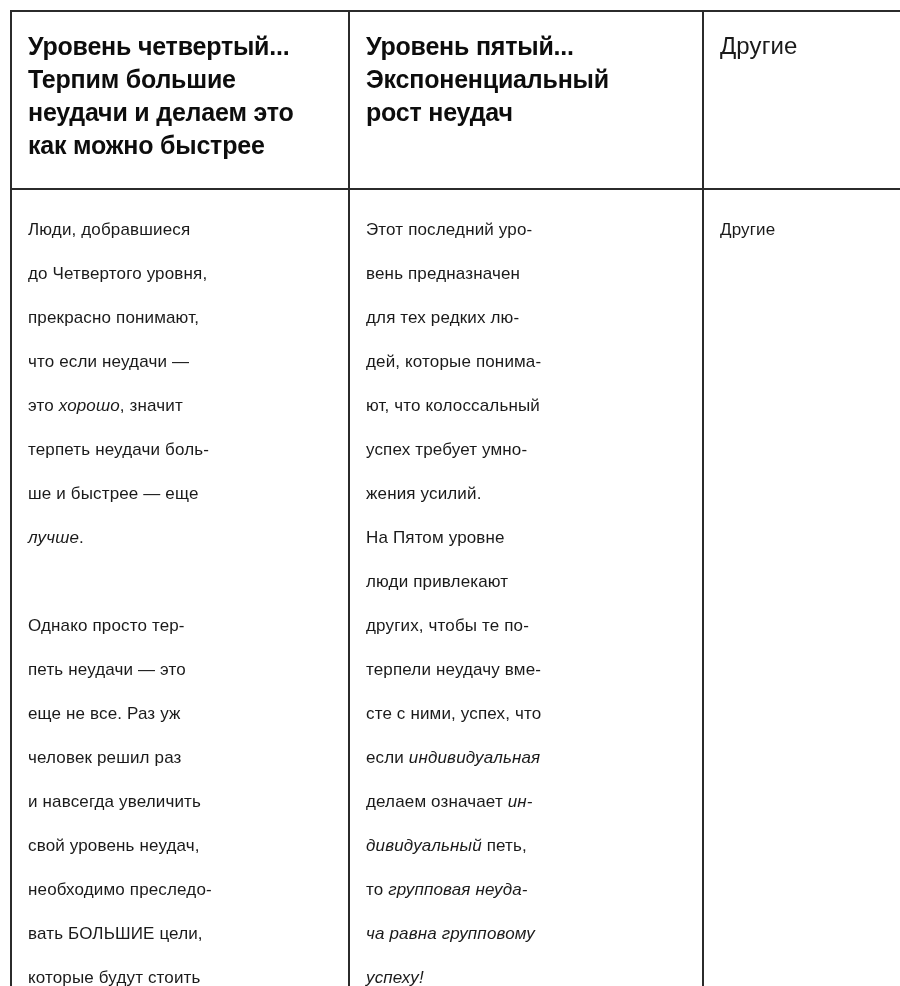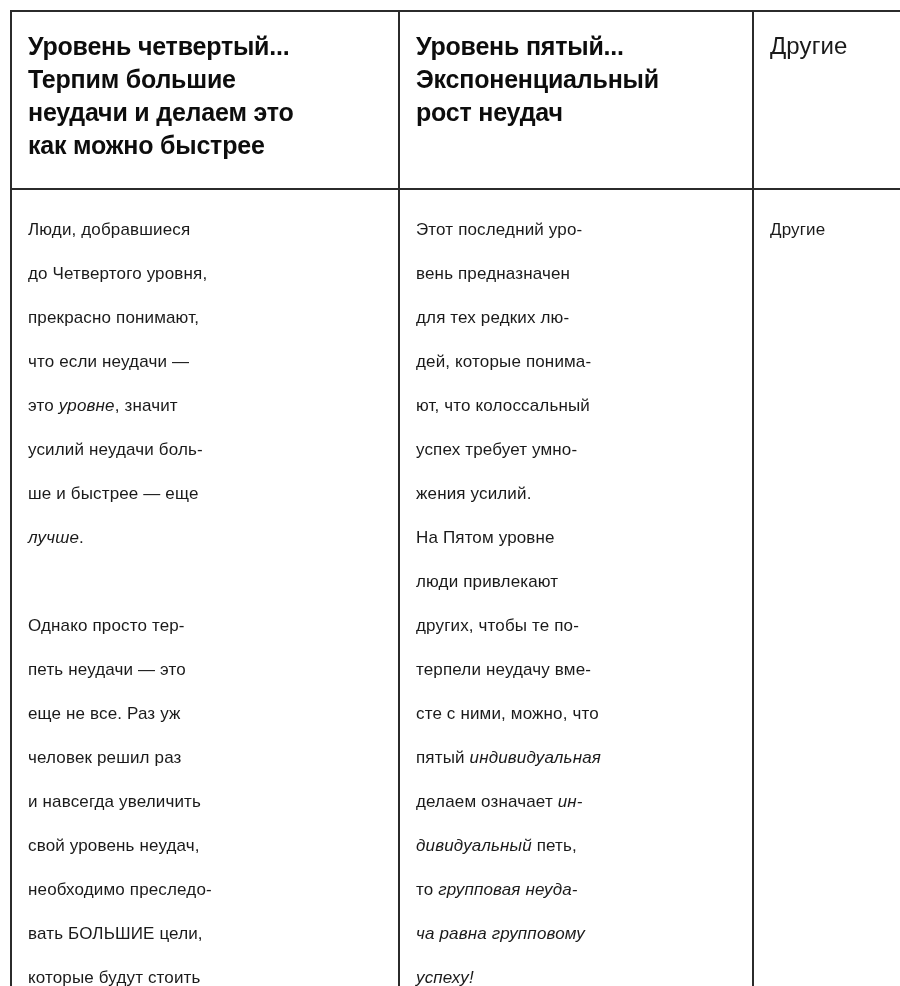--- a/index.html
+++ b/index.html
@@ -34,21 +34,21 @@
     table-layout: fixed;
   }
 
   .levels-table td {
     border: 2px solid #2b2b2b;
     vertical-align: top;
     padding: 0;
     background: #ffffff;
   }
 
-  .col-a { width: 388px; }
+  .col-a { width: 338px; }
   .col-b { width: 354px; }
   .col-c { width: 256px; }
 
   
   .hdr-cell {
     height: 176px;
   }
   .hdr-inner {
     padding: 18px 16px 10px 16px;
   }
@@ -141,22 +141,22 @@
 
       <tr>
 
         <td class="col-a body-cell">
           <div class="body-inner">
 
             <p class="body-text"><span>Люди, добравшиеся
 до Четвертого уровня,
 прекрасно понимают,
 что если неудачи —</span>
-<span>это </span><em>уровне</em><span>, значит</span>
-<span>усилий неудачи боль-
+<span>это </span><em>хорошо</em><span>, значит</span>
+<span>терпеть неудачи боль-
 ше и быстрее — еще</span>
 <em>лучше</em><span>.</span></p>
 
             <span class="spacer-line"></span>
 
             <p class="body-text">Однако просто тер-
 петь неудачи — это
 еще не все. Раз уж
 человек решил раз
 и навсегда увеличить
@@ -177,22 +177,22 @@
 для тех редких лю-
 дей, которые понима-
 ют, что колоссальный
 успех требует умно-
 жения усилий.</p>
 
             <p class="body-text" style="margin:0;"><span>На Пятом уровне
 люди привлекают
 других, чтобы те по-
 терпели неудачу вме-
-сте с ними, можно, что</span>
-<span>пятый </span><em>индивидуальная</em>
+сте с ними, успех, что</span>
+<span>если </span><em>индивидуальная</em>
 <span>делаем означает </span><em>ин-
 дивидуальный</em><span> петь,</span>
 <span>то </span><em>групповая неуда-
 ча равна групповому
 успеху!</em></p>
 
           </div>
         </td>
 
         <td class="col-c body-cell">

